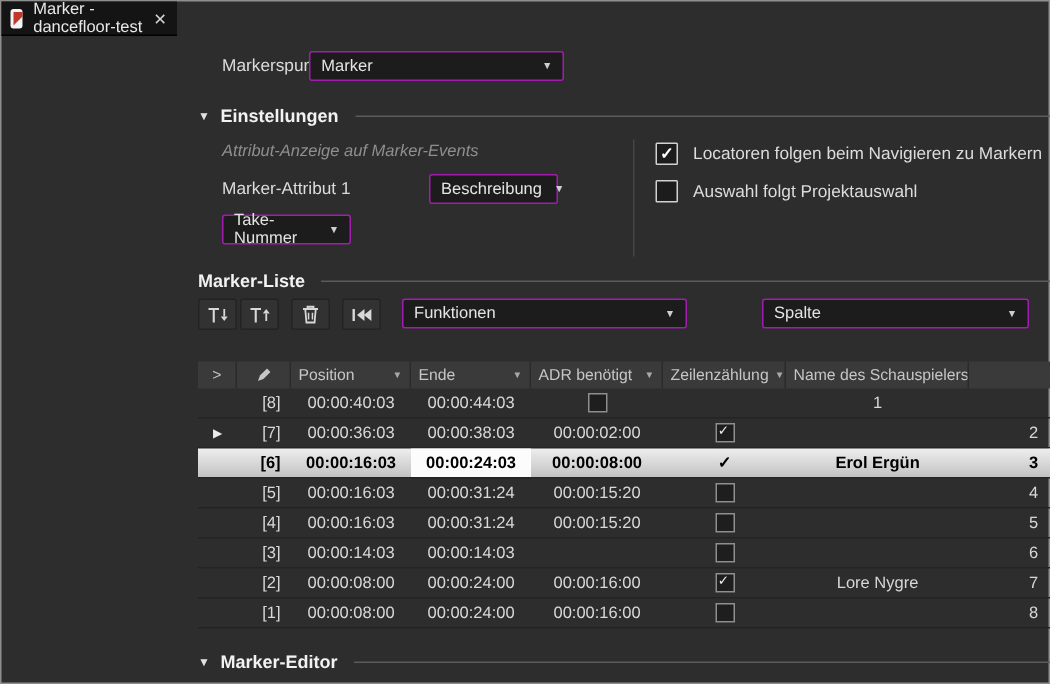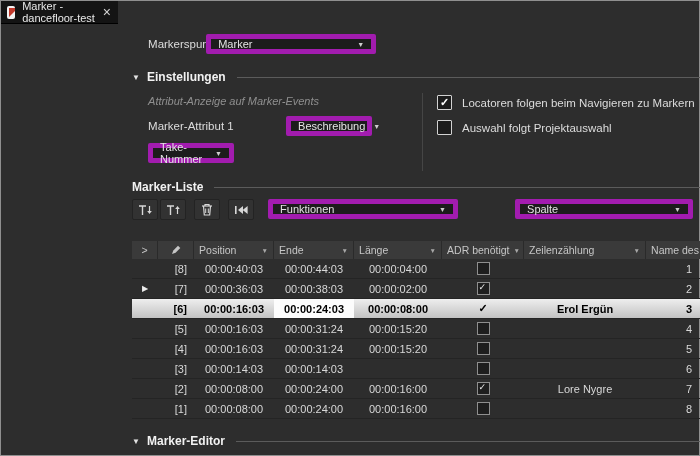--- a/index.html
+++ b/index.html
@@ -8,21 +8,21 @@
   
   .titlebar{height:22px;background:#141414;display:flex;align-items:center;flex:0 0 22px;border-bottom:1px solid #000;}
   .app-icon{width:13px;height:13px;margin:0 7px 0 6px;background:#f4f4f4;border-radius:2px;position:relative;overflow:hidden;}
   .app-icon::after{content:"";position:absolute;left:2px;top:2px;width:0;height:0;border-left:9px solid #c2392b;border-bottom:9px solid transparent;}
   .title-text{font-size:11px;color:#e8e8e8;}
   .close-btn{margin-left:auto;width:36px;height:22px;display:flex;align-items:center;justify-content:center;color:#d5d5d5;font-size:14px;cursor:default;}
   
   .content{flex:1;padding:0 14px;position:relative;}
   .row-markerspur{display:flex;align-items:center;justify-content:flex-start;padding-left:16px;margin-top:32px;height:22px;}
   .label{font-size:11.5px;color:#dcdcdc;}
-  .dropdown{height:20px;background:#1c1c1c;border:5px solid #a21caf;border-radius:2px;display:flex;align-items:center;justify-content:space-between;padding:0 7px;font-size:11px;color:#e4e4e4;box-sizing:border-box;cursor:default;}
+  .dropdown{height:20px;background:#1c1c1c;border:1px solid #a21caf;border-radius:2px;display:flex;align-items:center;justify-content:space-between;padding:0 7px;font-size:11px;color:#e4e4e4;box-sizing:border-box;cursor:default;}
   .dd-arrow{font-size:7px;color:#cecece;margin-left:8px;}
   .w-marker{width:170px;}
   .w-attr{width:86px;}
   .w-funk{width:190px;}
   .w-spalte{width:178px;}
   
   .section-header{display:flex;align-items:center;gap:7px;height:16px;}
   .sh-einstellungen{margin-top:14px;}
   .sh-liste{margin-top:8px;}
   .sh-editor{margin-top:14px;}
@@ -204,44 +204,39 @@
         </div>
         <div class="th">
           <span>Position</span>
           <span class="filter">▼</span>
         </div>
         <div class="th">
           <span>Ende</span>
           <span class="filter">▼</span>
         </div>
         <div class="th">
-          <span>Länge</span>
-          <span class="filter">▼</span>
-        </div>
-        <div class="th">
           <span>ADR benötigt</span>
           <span class="filter">▼</span>
         </div>
         <div class="th">
           <span>Zeilenzählung</span>
           <span class="filter">▼</span>
         </div>
         <div class="th">
           <span>Name des Schauspielers</span>
           <span class="filter">▼</span>
         </div>
         <div class="th"></div>
       </div>
       <div class="tbody">
           <div class="trow">
             <div class="tc c-play"></div>
             <div class="tc c-id">[8]</div>
             <div class="tc c-pos">00:00:40:03</div>
             <div class="tc c-ende">00:00:44:03</div>
-            <div class="tc c-len">00:00:04:00</div>
             <div class="tc c-adr">
               <span class="tcb"></span>
             </div>
             <div class="tc c-name"></div>
             <div class="tc c-zeile">1</div>
             <div class="tc c-fill"></div>
           </div>
           <div class="trow">
             <div class="tc c-play">▶</div>
             <div class="tc c-id">[7]</div>

